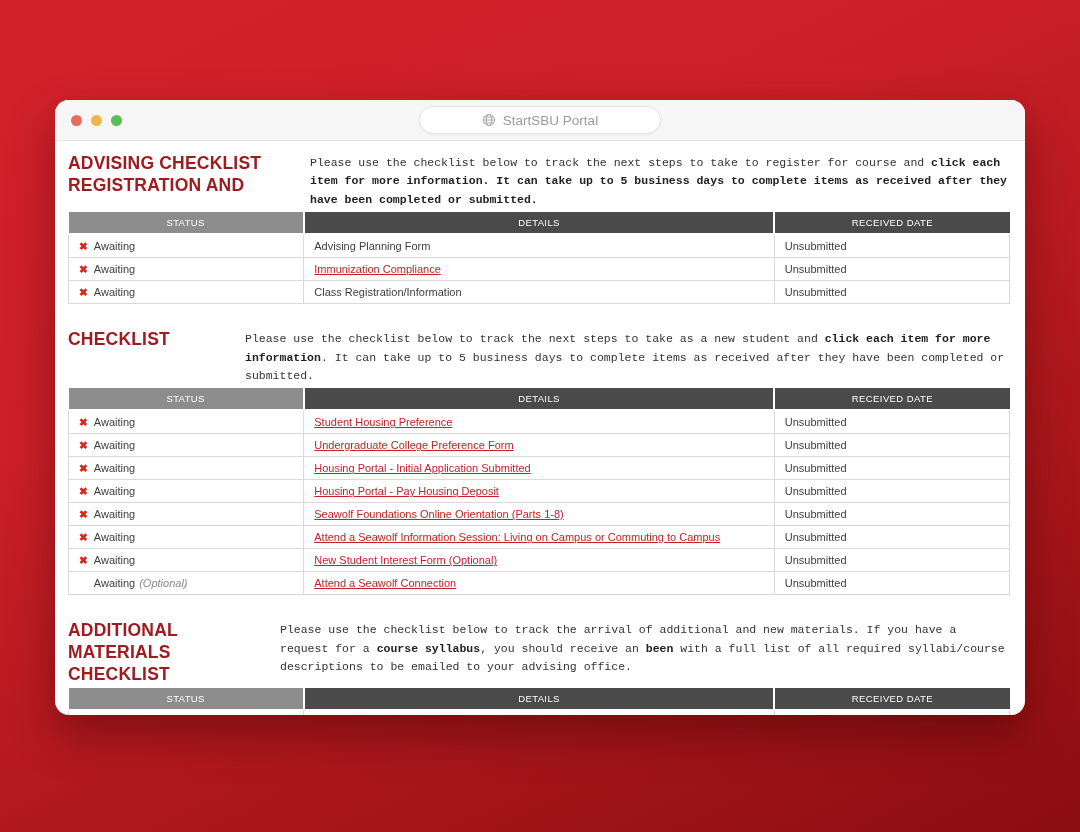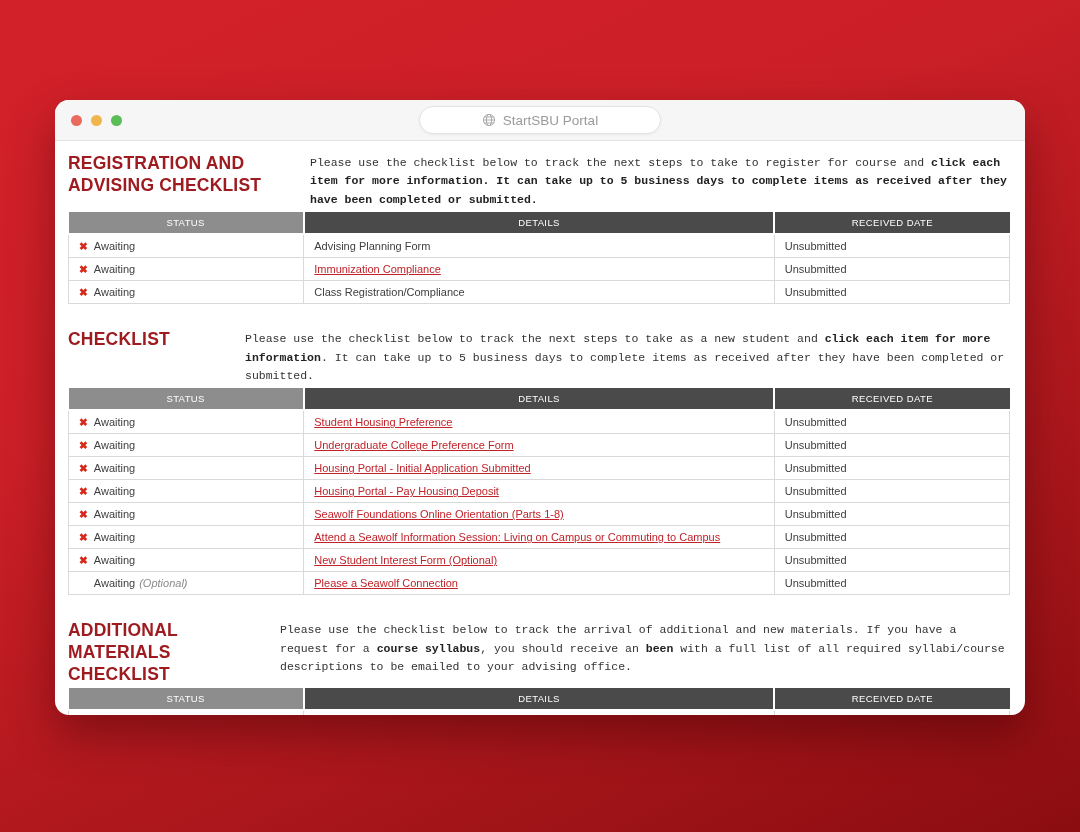--- a/index.html
+++ b/index.html
@@ -86,22 +86,22 @@
       </svg>
       <span>StartSBU Portal</span>
     </div>
   </div>
 
   <div class="content">
 
     <div class="section s0">
       <div class="section-top">
         <div class="section-heading">
+          <div>ADVISING CHECKLIST</div>
           <div>REGISTRATION AND</div>
-          <div>ADVISING CHECKLIST</div>
         </div>
         <div class="section-para"><span>Please use the checklist below to track the next steps to take to register for course and </span><b>click each item for more information. It can take up to 5 business days to complete items as received after they have been completed or submitted.</b></div>
       </div>
       <table>
         <colgroup>
             <col class="c0">
             <col class="c1">
             <col class="c2">
           </colgroup>
         <thead>
@@ -117,21 +117,21 @@
               <td><span>Advising Planning Form</span></td>
               <td>Unsubmitted</td>
             </tr>
             <tr>
               <td class="cell-status"><span class="x-icon">✖</span><span>Awaiting</span></td>
               <td><a href="#">Immunization Compliance</a></td>
               <td>Unsubmitted</td>
             </tr>
             <tr>
               <td class="cell-status"><span class="x-icon">✖</span><span>Awaiting</span></td>
-              <td><span>Class Registration/Compliance</span></td>
+              <td><span>Class Registration/Information</span></td>
               <td>Unsubmitted</td>
             </tr>
           </tbody>
       </table>
     </div>
 
     <div class="section s1">
       <div class="section-top">
         <div class="section-heading">
           <div>CHECKLIST</div>
@@ -182,21 +182,21 @@
               <td><a href="#">Attend a Seawolf Information Session: Living on Campus or Commuting to Campus</a></td>
               <td>Unsubmitted</td>
             </tr>
             <tr>
               <td class="cell-status"><span class="x-icon">✖</span><span>Awaiting</span></td>
               <td><a href="#">New Student Interest Form (Optional)</a></td>
               <td>Unsubmitted</td>
             </tr>
             <tr>
               <td class="cell-status"><span class="x-icon hidden">✖</span><span>Awaiting</span><span class="optional">(Optional)</span></td>
-              <td><a href="#">Please a Seawolf Connection</a></td>
+              <td><a href="#">Attend a Seawolf Connection</a></td>
               <td>Unsubmitted</td>
             </tr>
           </tbody>
       </table>
     </div>
 
     <div class="section s2">
       <div class="section-top">
         <div class="section-heading">
           <div>ADDITIONAL MATERIALS</div>

